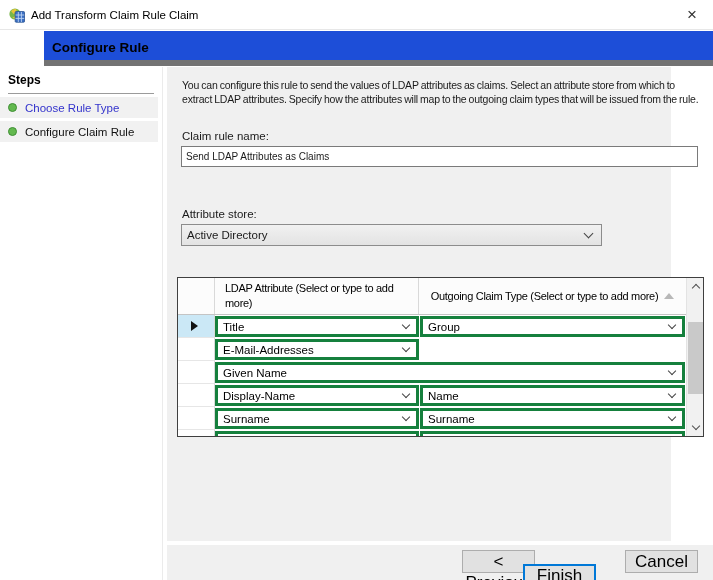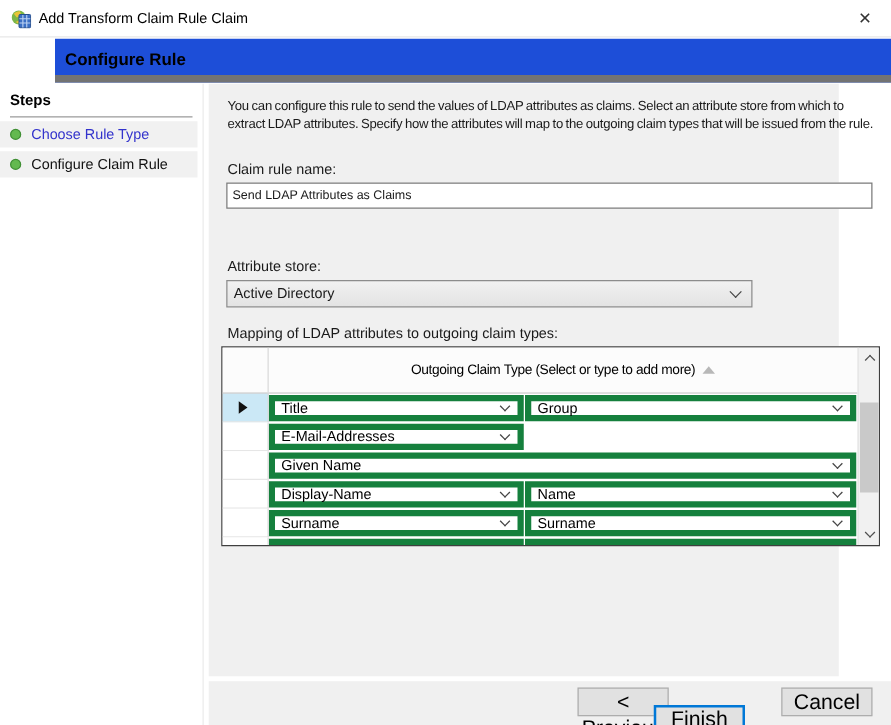--- a/index.html
+++ b/index.html
@@ -66,21 +66,21 @@
     border-bottom:6px solid #b8b8b8; margin-left:6px; flex:0 0 auto; }
   .trow { display:flex; height:23px; }
   .t-gutter { width:37px; flex:0 0 auto; background:#fff; border-right:1px solid #d9d9d9;
     border-bottom:1px solid #e6e6e6; position:relative; }
   .trow.sel .t-gutter { background:#cbe8f6; }
   .row-ind { position:absolute; left:13px; top:6px; width:0; height:0;
     border-top:5px solid transparent; border-bottom:5px solid transparent; border-left:7px solid #111; }
   .t-cell { flex:0 0 auto; padding:1px 1px 0 0; background:#fff; }
   .t-cell.c1 { width:205px; }
   .t-cell.c2 { flex:1 1 auto; }
-  .combo { height:21px; border:5px solid #15803d; background:#fff; display:flex;
+  .combo { height:21px; border:3px solid #15803d; background:#fff; display:flex;
     align-items:center; padding-left:5px; font-size:11.5px; color:#000; }
   .combo .chev { margin-left:auto; margin-right:7px; width:6px; height:6px;
     border-width:0 1.3px 1.3px 0; border-style:solid; border-color:#444; }
   
   .vscroll { position:absolute; right:0; top:0; bottom:0; width:17px; background:#f1f1f1;
     border-left:1px solid #e3e3e3; }
   .sb-btn { position:absolute; left:0; width:17px; height:17px; display:flex;
     align-items:center; justify-content:center; }
   .sb-up { top:0; } .sb-down { bottom:0; }
   .sb-up .chev { transform:rotate(-135deg); margin-top:3px; }
@@ -135,26 +135,26 @@
   <div class="lbl claim-label">Claim rule name:</div>
   <div class="claim-input">Send LDAP Attributes as Claims</div>
 
 
   <div class="lbl attr-label">Attribute store:</div>
   <div class="attr-select">
     <span>Active Directory</span>
     <span class="chev"></span>
   </div>
 
-  <div class="lbl mapping-label">Mapping of LDAP attributes to outgoing claim types:</div>
 
   <div class="grid">
     <div class="grid-inner">
       <div class="grid-header">
         <div class="gh-gutter"></div>
+        <div class="gh-col1">LDAP Attribute (Select or type to add more)</div>
         <div class="gh-col2">
           <span>Outgoing Claim Type (Select or type to add more)</span>
           <span class="sort-asc"></span>
         </div>
       </div>
 
       <div class="trow sel">
         <div class="t-gutter">
             <span class="row-ind"></span>
           </div>

